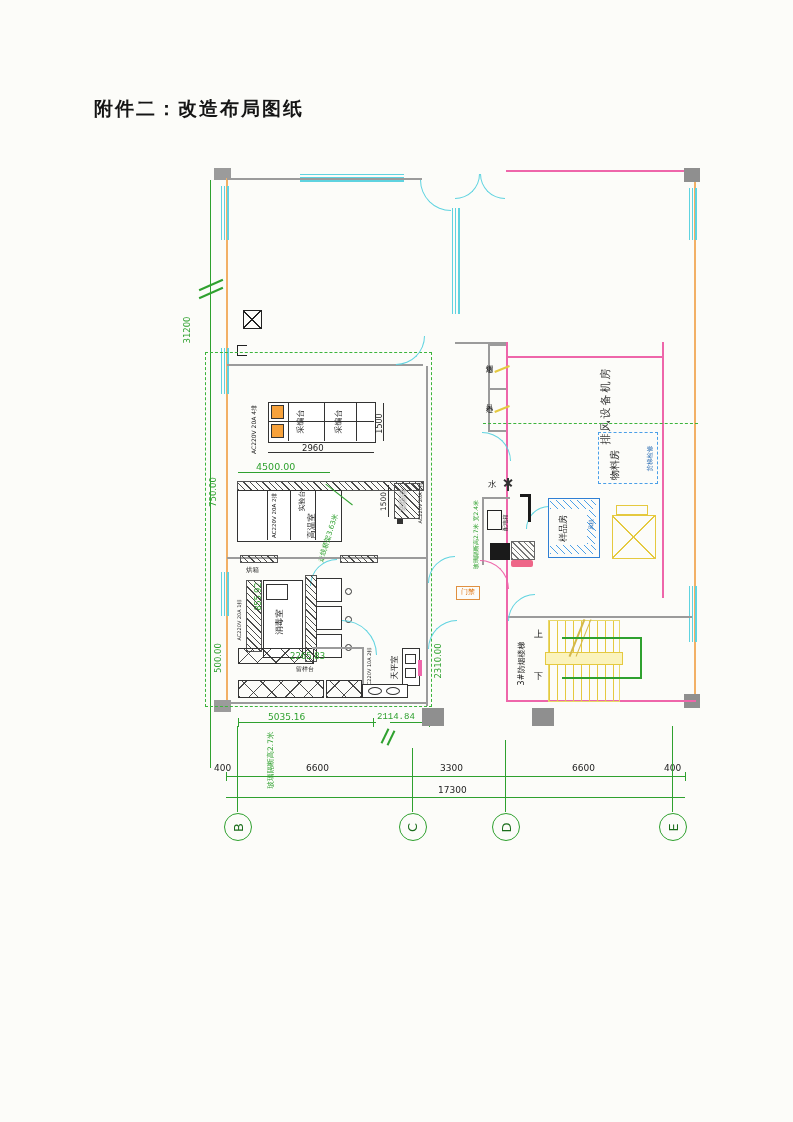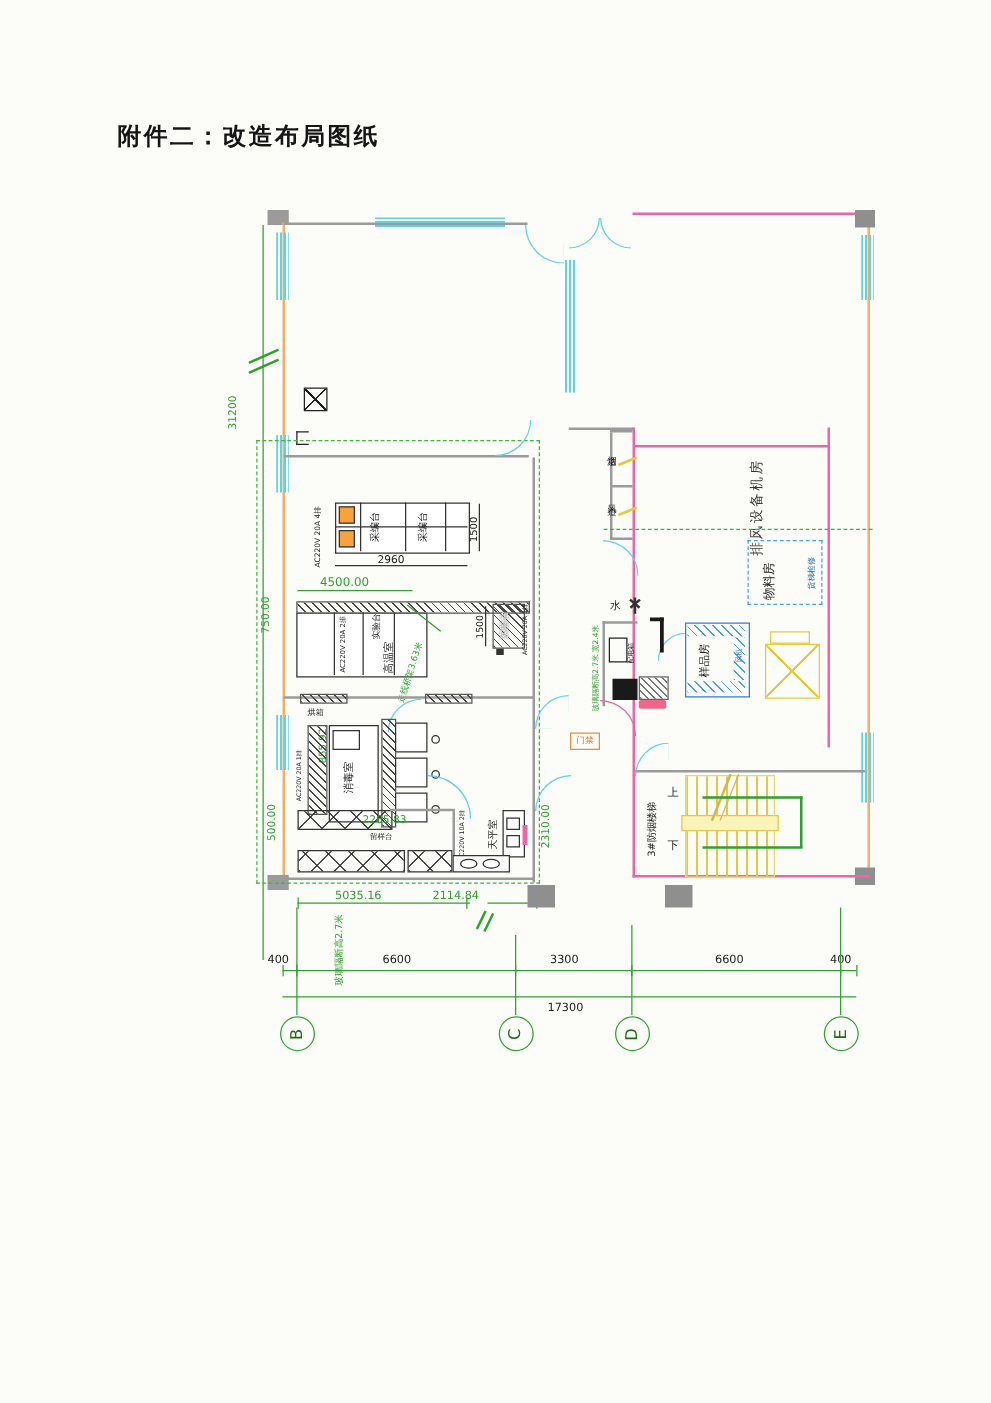--- a/index.html
+++ b/index.html
@@ -185,21 +185,21 @@
     <div class="a" style="left:405px;top:668px;width:9px;height:8px;border:1px solid #333;"></div>
     <div class="a pk" style="left:418px;top:660px;width:4px;height:16px;"></div>
     <div class="a blk" style="left:362px;top:684px;width:44px;height:12px;"></div>
     <div class="a" style="left:368px;top:687px;width:12px;height:6px;border:1px solid #333;border-radius:50%;"></div>
     <div class="a" style="left:386px;top:687px;width:12px;height:6px;border:1px solid #333;border-radius:50%;"></div>
     <div class="a vl g" style="left:432px;top:634px;width:12px;height:54px;font-size:8.5px;">
         <span>2310.00</span>
       </div>
 
     <div class="a g" style="left:268px;top:712px;width:54px;height:10px;font-size:9px;">5035.16</div>
-    <div class="a g" style="left:346px;top:712px;width:48px;height:10px;font-size:9px;">2114.84</div>
+    <div class="a g" style="left:377px;top:712px;width:48px;height:10px;font-size:9px;font-family:Liberation Mono, monospace;">2114.84</div>
     <div class="a dl" style="left:238px;top:722px;width:138px;height:1.2px;"></div>
     <div class="a dl" style="left:390px;top:722px;width:40px;height:1.2px;"></div>
     <div class="a tick" style="left:238px;top:718px;"></div>
     <div class="a tick" style="left:373px;top:718px;"></div>
     <div class="a tick" style="left:429px;top:718px;"></div>
     <div class="a dl" style="left:384px;top:728px;width:2px;height:16px;transform:rotate(26deg);"></div>
     <div class="a dl" style="left:390px;top:730px;width:2px;height:16px;transform:rotate(26deg);"></div>
     <div class="a vl g" style="left:264px;top:724px;width:15px;height:72px;font-size:7.5px;">
         <span>玻璃隔断高2.7米</span>
       </div>
@@ -212,21 +212,21 @@
     <div class="a tick" style="left:237px;top:772px;"></div>
     <div class="a tick" style="left:412px;top:772px;"></div>
     <div class="a tick" style="left:505px;top:772px;"></div>
     <div class="a tick" style="left:672px;top:772px;"></div>
     <div class="a tick" style="left:685px;top:772px;"></div>
     <div class="a" style="left:214px;top:763px;width:24px;height:11px;font-size:9px;">400</div>
     <div class="a" style="left:306px;top:763px;width:34px;height:11px;font-size:9px;">6600</div>
     <div class="a" style="left:440px;top:763px;width:30px;height:11px;font-size:9px;">3300</div>
     <div class="a" style="left:572px;top:763px;width:34px;height:11px;font-size:9px;">6600</div>
     <div class="a" style="left:664px;top:763px;width:24px;height:11px;font-size:9px;">400</div>
-    <div class="a" style="left:438px;top:785px;width:42px;height:11px;font-size:9px;margin-top:17px;">17300</div>
+    <div class="a" style="left:438px;top:785px;width:42px;height:11px;font-size:9px;">17300</div>
 
     <div class="a dl" style="left:237px;top:726px;width:1px;height:86px;"></div>
     <div class="a dl" style="left:412px;top:748px;width:1px;height:64px;"></div>
     <div class="a dl" style="left:505px;top:740px;width:1px;height:72px;"></div>
     <div class="a dl" style="left:672px;top:726px;width:1px;height:86px;"></div>
     <div class="a bub" style="left:224px;top:813px;">
         <span>B</span>
       </div>
     <div class="a bub" style="left:399px;top:813px;">
         <span>C</span>

